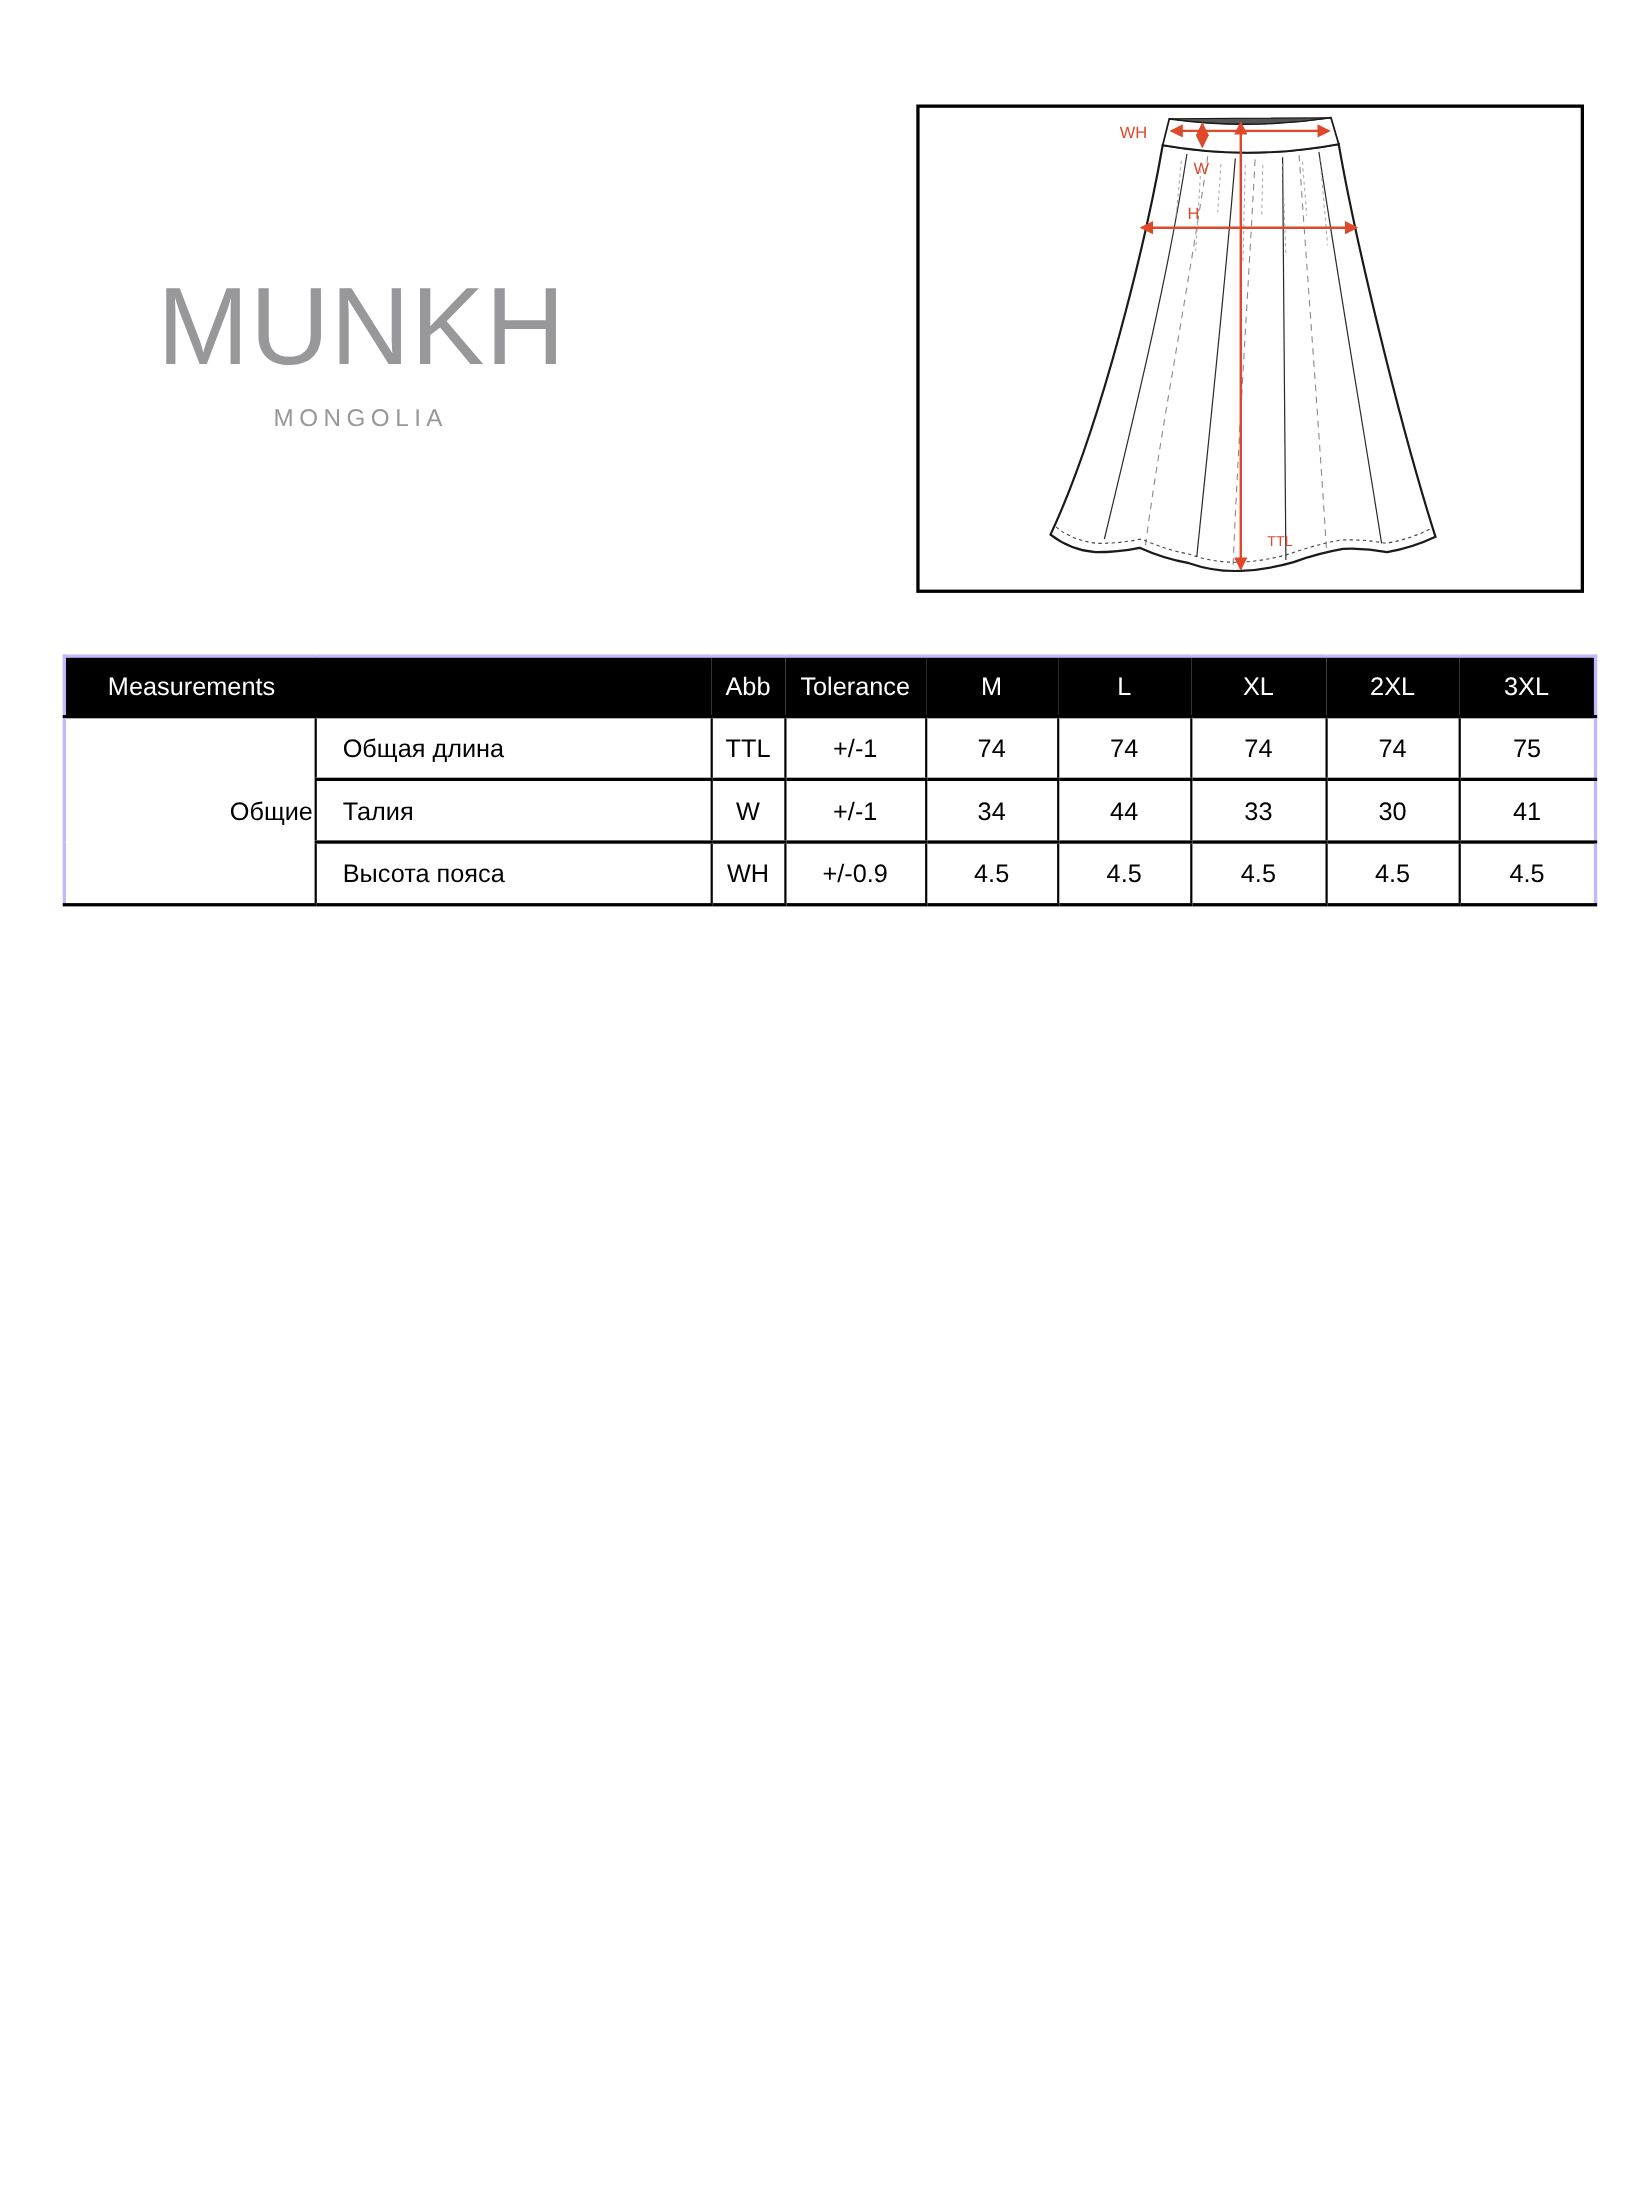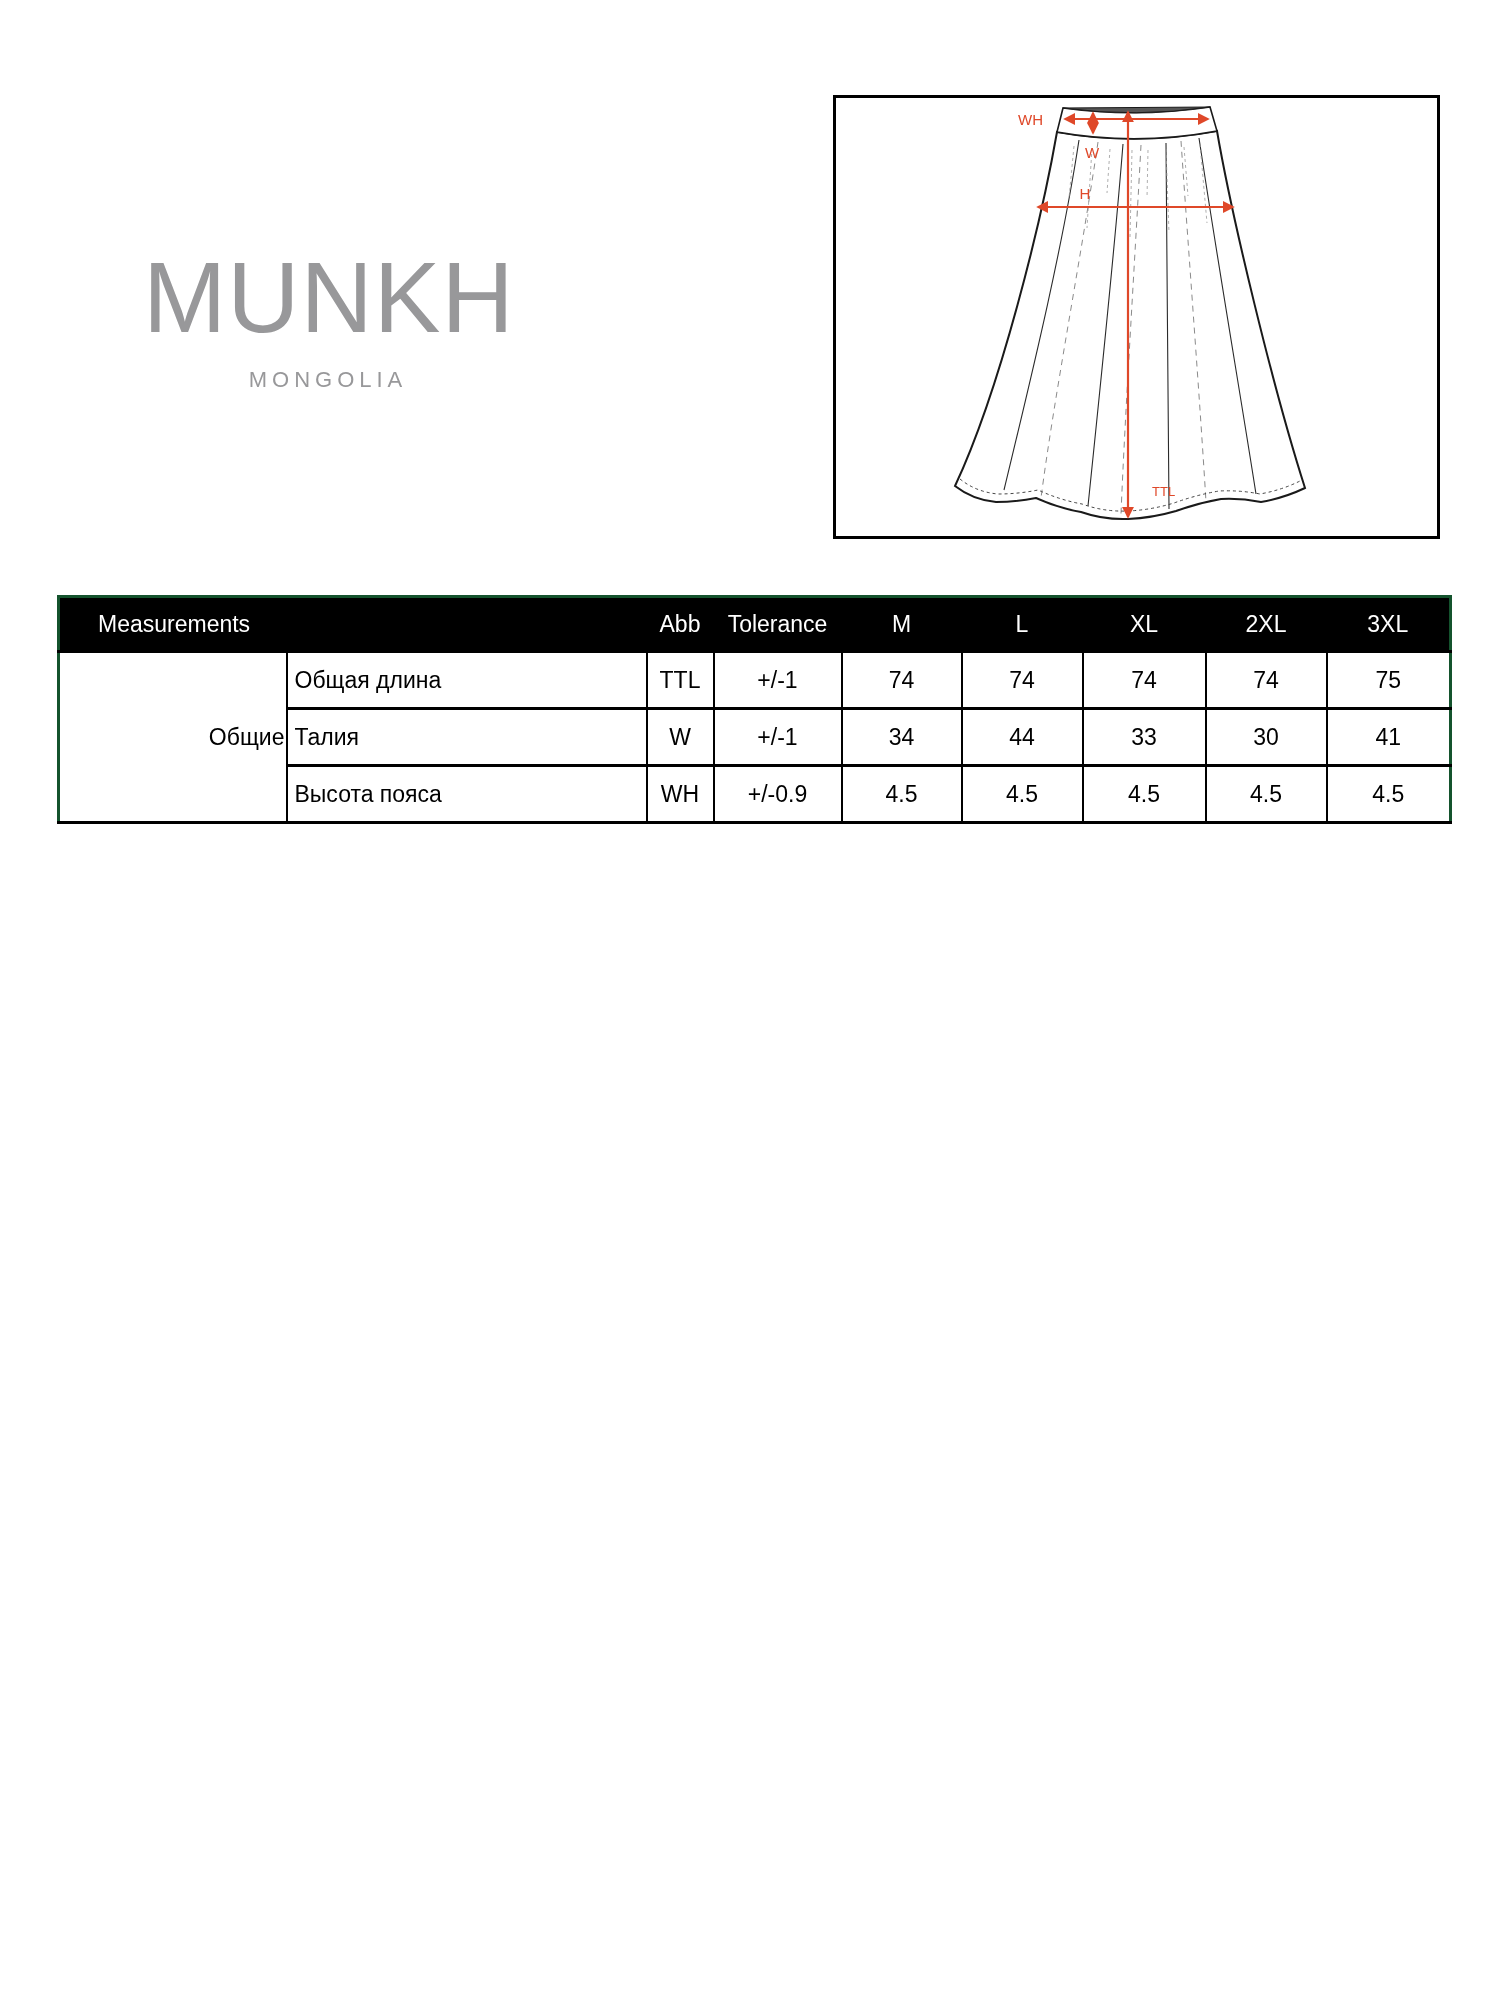--- a/index.html
+++ b/index.html
@@ -31,38 +31,38 @@
     border:3px solid #000;
     background:#fff;
   }
   .diagram-box svg{display:block;width:601px;height:438px;}
 
   
   .spec-table{
     position:absolute;left:57px;top:595px;
     width:1392px;
     border-collapse:collapse;table-layout:fixed;
-    border:3px solid #14532d;
+    border:3px solid #c4b5fd;
     font-size:23px;color:#000;
   }
   .spec-table thead th{
     background:#000;color:#fff;
     height:50px;font-weight:400;
     text-align:center;vertical-align:middle;
     border:0;
   }
   .spec-table thead th.meas-head{text-align:left;padding-left:38px;}
   .spec-table tbody td{
     height:52px;
     border-left:2px solid #000;border-right:2px solid #000;
     border-top:3px solid #000;border-bottom:3px solid #000;
     text-align:center;vertical-align:middle;
     background:#fff;
   }
-  .spec-table tbody td.name-cell{text-align:left;padding-left:7px;}
+  .spec-table tbody td.name-cell{text-align:left;padding-left:24px;}
   .spec-table tbody td.group-cell{text-align:right;}
 </style>
 </head>
 <body>
 
 <div class="page">
 
   <div class="logo">
     <div class="logo-name">MUNKH</div>
     <div class="logo-sub">MONGOLIA</div>

